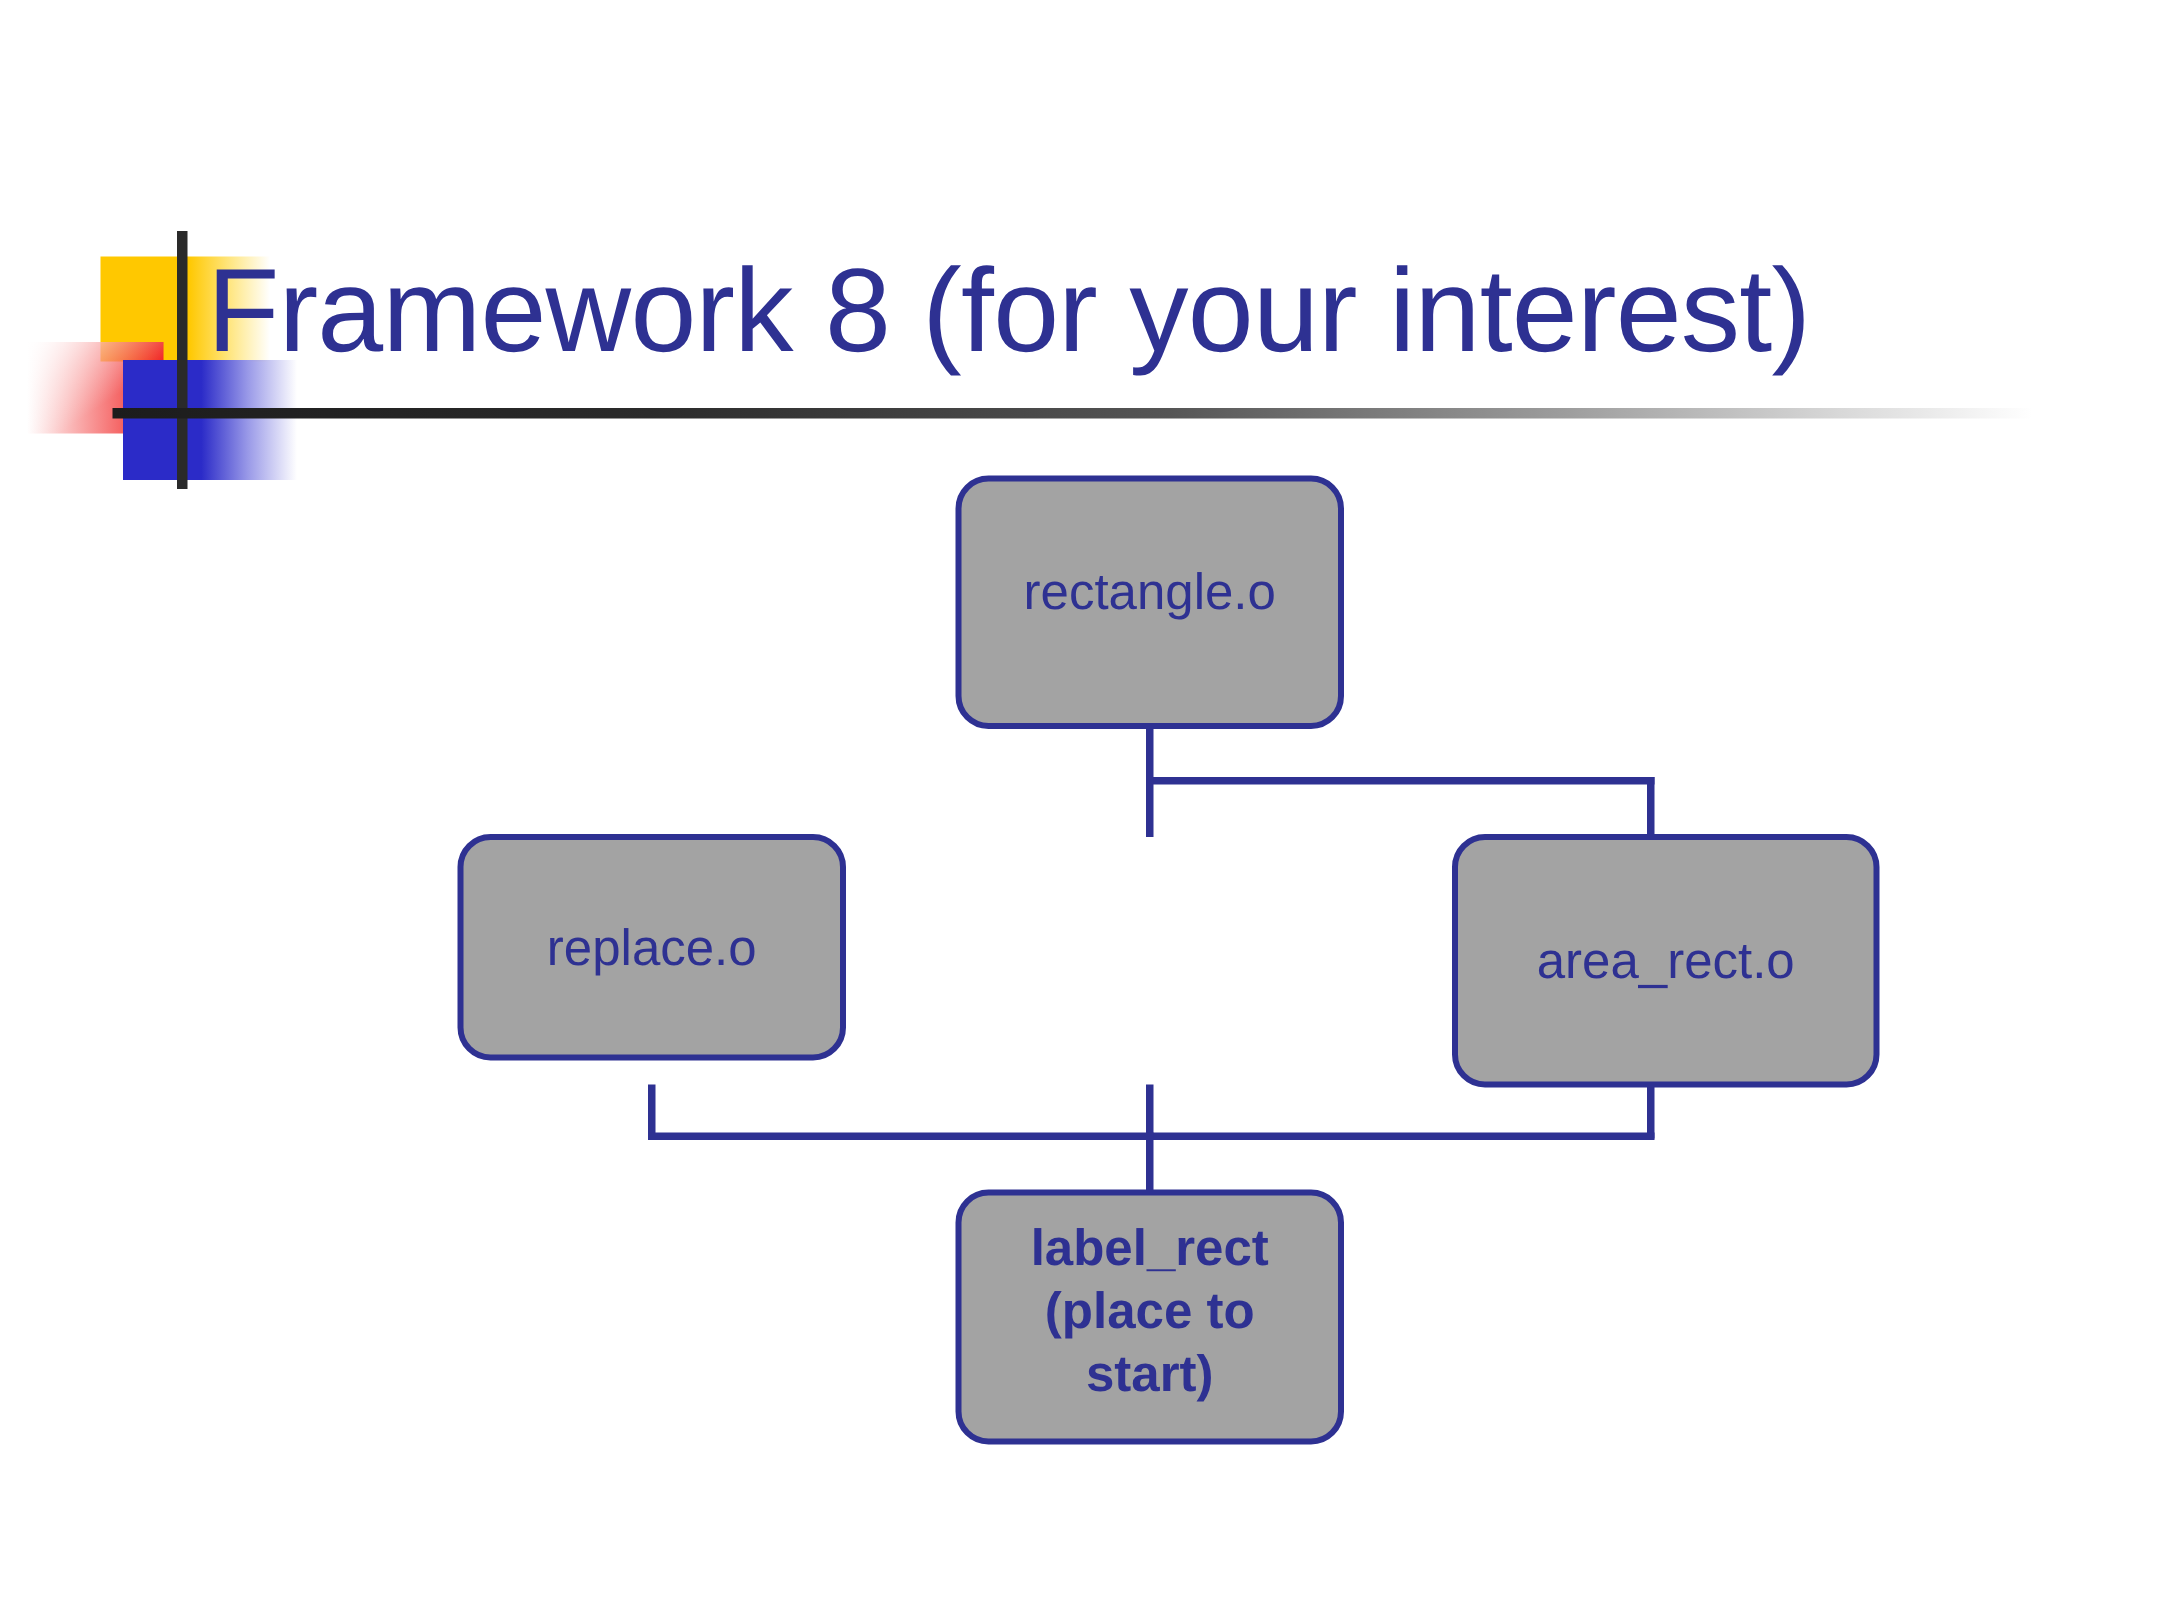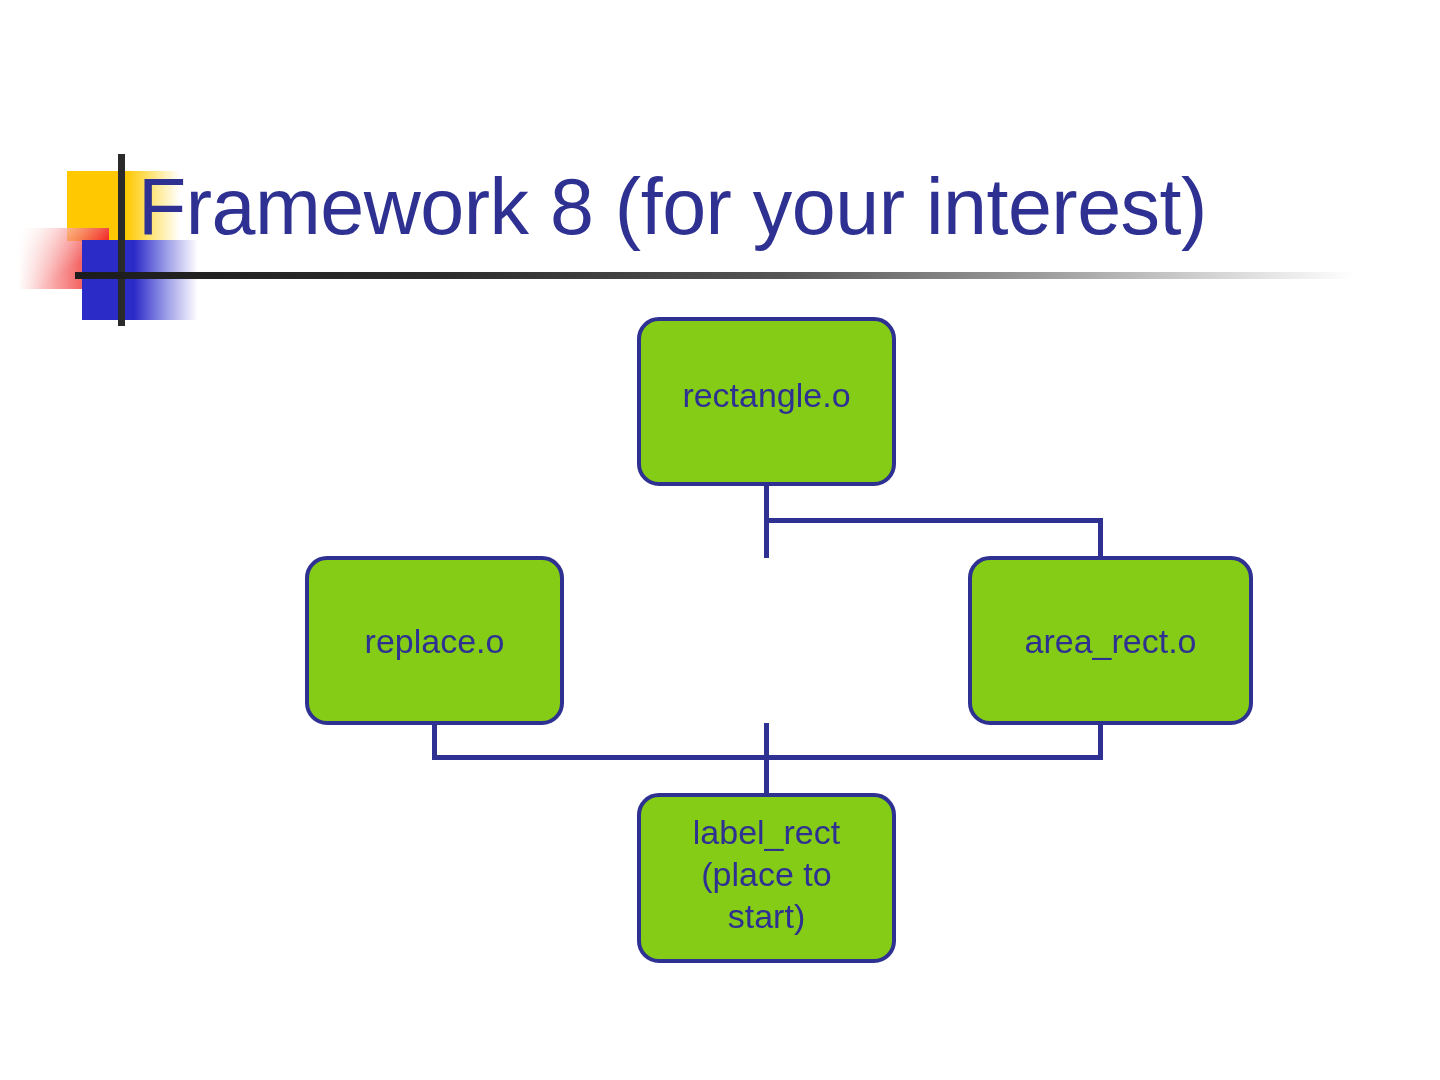--- a/index.html
+++ b/index.html
@@ -62,37 +62,37 @@
   .diagram {
     position: absolute;
     left: 0; top: 0;
     width: 1440px; height: 1080px;
   }
   .node {
     position: absolute;
     box-sizing: border-box;
     border: 4px solid #2E3192;
     border-radius: 22px;
-    background: #84cc16;
+    background: #a3a3a3;
     color: #2E3192;
     display: flex;
     align-items: center;
     justify-content: center;
     text-align: center;
     font-size: 34px;
     line-height: 42px;
     z-index: 2;
   }
   .node-label { display: block; white-space: pre-line; }
 
   .node-rectangle  { left: 637px; top: 317px;  width: 259px; height: 169px; }
-  .node-replace    { left: 305px; top: 556px;  width: 259px; height: 169px; }
+  .node-replace    { left: 305px; top: 556px;  width: 259px; height: 151px; }
   .node-print      { left: 637px; top: 556px;  width: 259px; height: 169px; }
   .node-area       { left: 968px; top: 556px;  width: 285px; height: 169px; }
-  .node-label-rect { left: 637px; top: 793px;  width: 259px; height: 170px; }
+  .node-label-rect { left: 637px; top: 793px;  width: 259px; height: 170px; font-weight: bold; }
 
   .node-rectangle .node-label { transform: translateY(-7px); }
   .node-label-rect .node-label { transform: translateY(-4px); }
 
   
   .conn { position: absolute; background: #2E3192; z-index: 1; }
   .conn-v { width: 5px; }
   .conn-h { height: 5px; }
 
   

